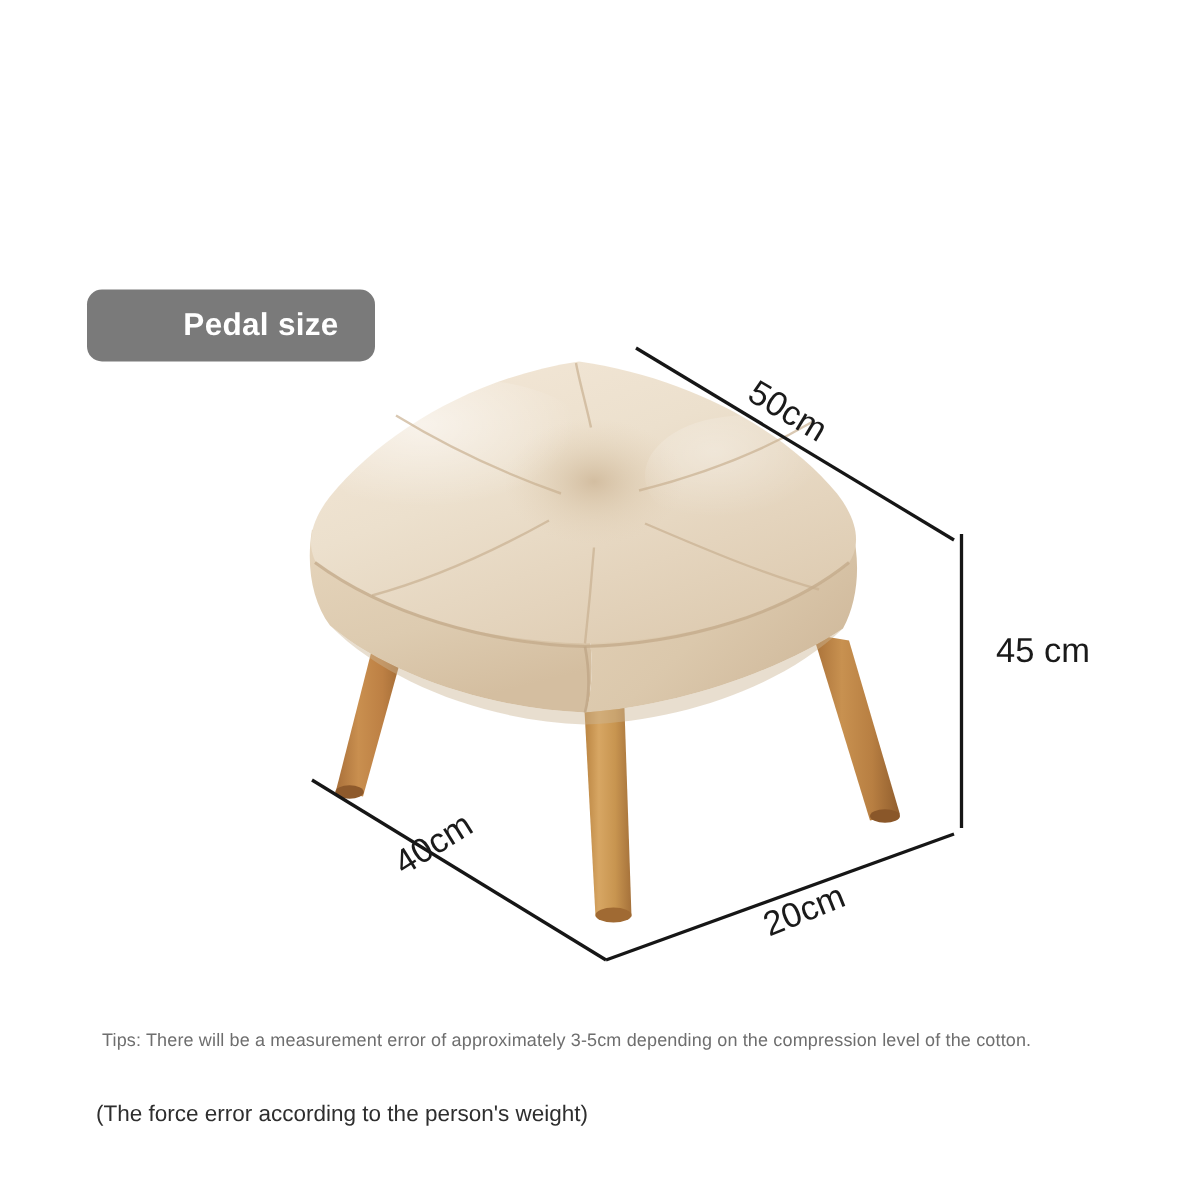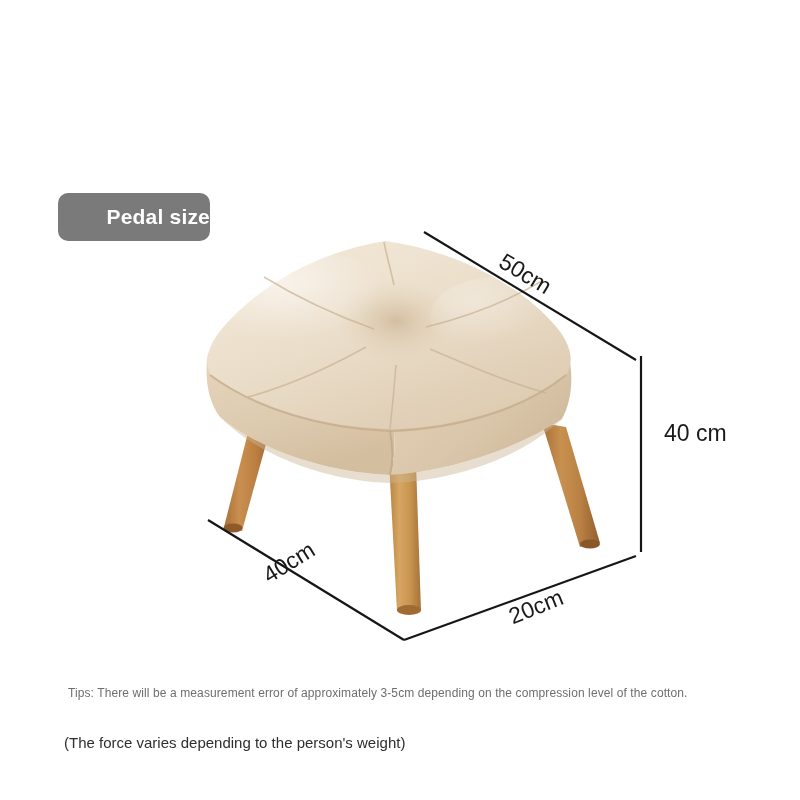--- a/index.html
+++ b/index.html
@@ -20,21 +20,22 @@
   #badge {
     position: absolute;
     left: 58px;
     top: 193px;
     width: 152px;
     height: 48px;
     border-radius: 10px;
     background: #7a7a7a;
     display: flex;
     align-items: center;
-    justify-content: flex-end;
+    justify-content: center;
+    padding-left: 40px;
   }
   #badge-label {
     color: #ffffff;
     font-size: 21px;
     font-weight: bold;
     letter-spacing: 0.2px;
   }
 
   
   #product {
@@ -227,20 +228,20 @@
     <line x1="424" y1="232" x2="636" y2="360" stroke="#161616" stroke-width="2.2" marker-start="arrowStart" marker-end="arrowEnd"></line>
 
     <line x1="641" y1="356" x2="641" y2="552" stroke="#161616" stroke-width="2.2" marker-start="arrowStart" marker-end="arrowEnd"></line>
 
     <line x1="208" y1="520" x2="404" y2="640" stroke="#161616" stroke-width="2.2" marker-start="arrowStart" marker-end="arrowEnd"></line>
 
     <line x1="404" y1="640" x2="636" y2="556" stroke="#161616" stroke-width="2.2" marker-start="arrowStart" marker-end="arrowEnd"></line>
   </svg>
 
   <div class="dim-label" id="label-50">50cm</div>
-  <div class="dim-label" id="label-45">40 cm</div>
+  <div class="dim-label" id="label-45">45 cm</div>
   <div class="dim-label" id="label-40">40cm</div>
   <div class="dim-label" id="label-20">20cm</div>
 
   <div id="tips-line">Tips: There will be a measurement error of approximately 3-5cm depending on the compression level of the cotton.</div>
-  <div id="force-line">(The force varies depending to the person's weight)</div>
+  <div id="force-line">(The force error according to the person's weight)</div>
 
 </div>
 
 </body></html>

